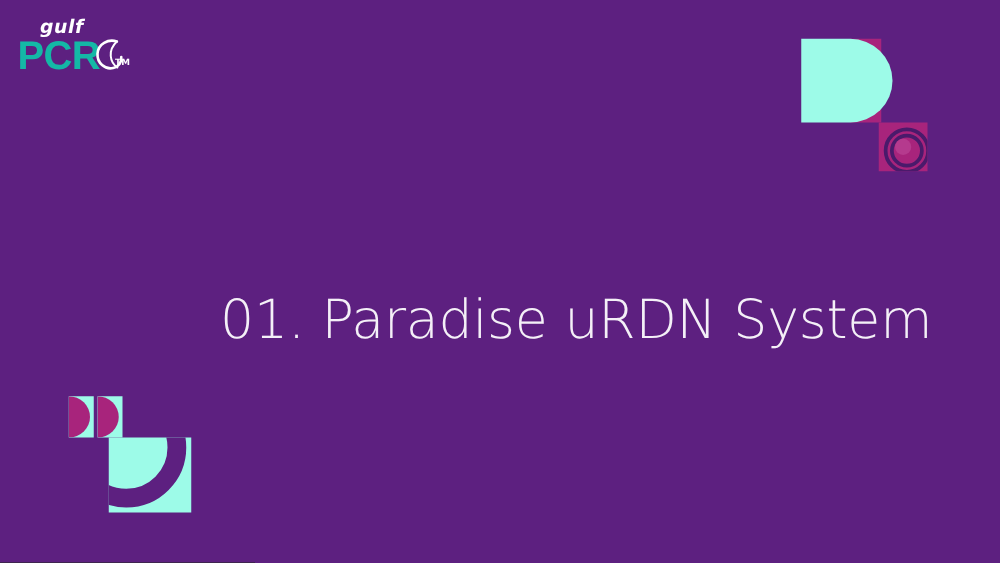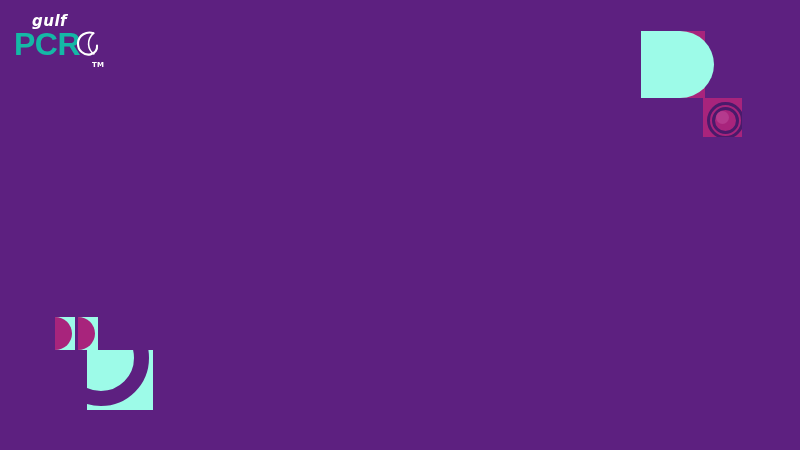--- a/index.html
+++ b/index.html
@@ -59,21 +59,20 @@
   .logo-tm {
     position: absolute;
     left: 78px;
     top: 33px;
     font-family: "DejaVu Sans", sans-serif;
     font-weight: 700;
     font-size: 7px;
     color: #ffffff;
     line-height: 1;
     letter-spacing: 0.2px;
-    margin-top: 15px;
   }
 
   
   .deco-tr {
     position: absolute;
     left: 641px;
     top: 31px;
     width: 101px;
     height: 106px;
   }
@@ -229,15 +228,16 @@
       <div class="bl-minidisc"></div>
     </div>
     <div class="bl-minisq b">
       <div class="bl-minidisc"></div>
     </div>
     <div class="bl-bigsq">
       <div class="bl-arc"></div>
     </div>
   </div>
 
+  <h1 class="title">01. Paradise uRDN System</h1>
 
 
 </div>
 
 </body></html>

